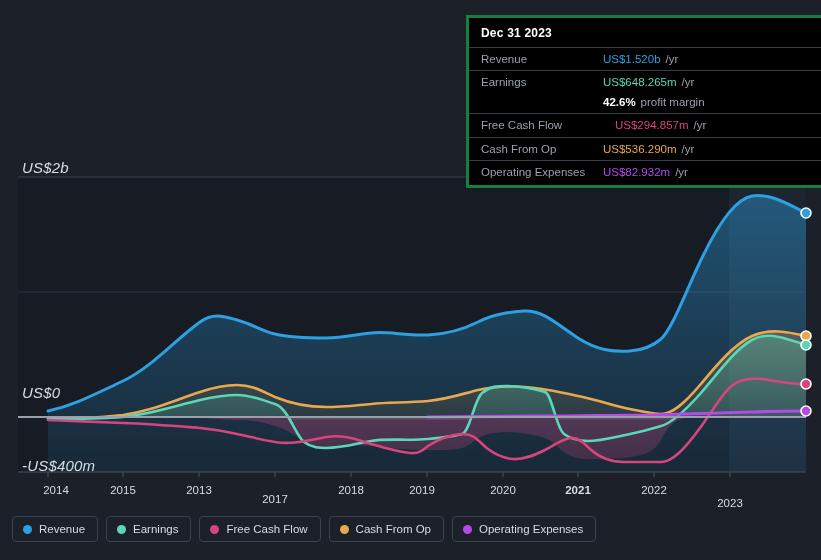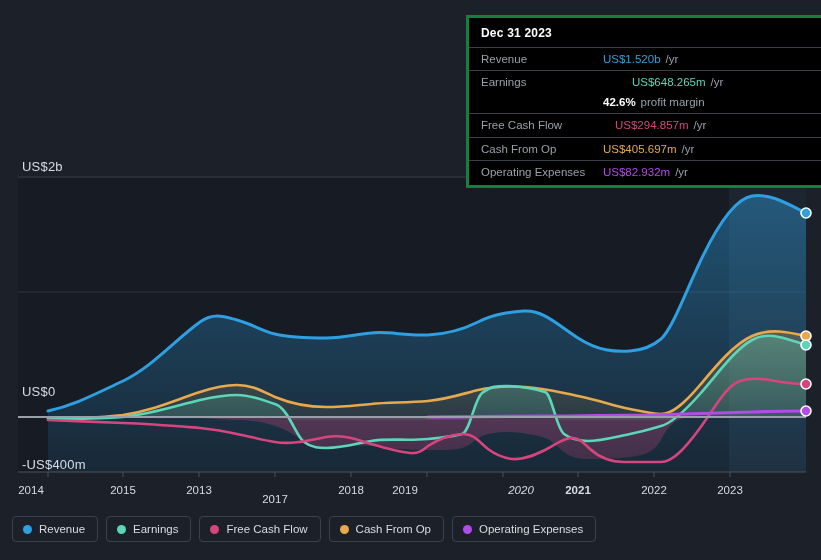--- a/index.html
+++ b/index.html
@@ -20,23 +20,24 @@
     position: absolute;
     left: 0; top: 0;
     width: 821px; height: 500px;
   }
   #plot-svg { display: block; }
 
   
   .y-label {
     position: absolute;
     color: #d8dce3;
-    font-size: 13px;
+    font-size: 15px;
     letter-spacing: .2px;
     white-space: nowrap;
+    font-style: italic;
   }
   #y-top   { left: 22px; top: 159px; }
   #y-zero  { left: 22px; top: 384px; }
   #y-bot   { left: 22px; top: 457px; }
 
   .x-label {
     position: absolute;
     top: 484px;
     color: #d8dce3;
     font-size: 11.5px;
@@ -351,54 +352,54 @@
         <line x1="730" y1="472" x2="730" y2="477"></line>
       </g>
     </svg>
   </div>
 
   <div class="y-label" id="y-top">US$2b</div>
   <div class="y-label" id="y-zero">US$0</div>
   <div class="y-label" id="y-bot">-US$400m</div>
 
   <div id="x-axis-labels">
-      <div class="x-label" style="left: 31px;">2014</div>
+      <div class="x-label" style="left: 56px;">2014</div>
       <div class="x-label" style="left: 123px;">2015</div>
       <div class="x-label" style="left: 199px;">2013</div>
       <div class="x-label" style="left: 275px; margin-top: 9px;">2017</div>
       <div class="x-label" style="left: 351px;">2018</div>
-      <div class="x-label" style="left: 405px; text-align: center;">2019</div>
-      <div class="x-label" style="left: 521px; font-style: italic;">2020</div>
+      <div class="x-label" style="left: 422px; text-align: center;">2019</div>
+      <div class="x-label" style="left: 503px;">2020</div>
       <div class="x-label" style="left: 578px; font-weight: bold;">2021</div>
       <div class="x-label" style="left: 654px;">2022</div>
-      <div class="x-label" style="left: 730px;">2023</div>
+      <div class="x-label" style="left: 730px; margin-top: 13px;">2023</div>
     </div>
 
   <div id="tooltip">
     <div id="tooltip-date">Dec 31 2023</div>
     <div id="tooltip-rows">
         <div class="tt-row">
           <span class="tt-label">Revenue</span>
           <span><span class="tt-val" style="color: rgb(46, 159, 224);">US$1.520b</span><span class="tt-unit">/yr</span></span>
         </div>
         <div class="tt-row">
           <span class="tt-label">Earnings</span>
-          <span><span class="tt-val" style="color: rgb(91, 214, 184); margin-left: 29px;">US$648.265m</span><span class="tt-unit">/yr</span></span>
+          <span><span class="tt-val" style="color: rgb(91, 214, 184);">US$648.265m</span><span class="tt-unit">/yr</span></span>
         </div>
         <div class="tt-row noline">
           <span class="tt-label"></span>
           <span><span class="tt-val tt-sub" style="color: rgb(255, 255, 255);">42.6%</span><span class="tt-subtext">profit margin</span></span>
         </div>
         <div class="tt-row">
           <span class="tt-label">Free Cash Flow</span>
           <span><span class="tt-val" style="color: rgb(214, 69, 126); margin-left: 12px;">US$294.857m</span><span class="tt-unit">/yr</span></span>
         </div>
         <div class="tt-row">
           <span class="tt-label">Cash From Op</span>
-          <span><span class="tt-val" style="color: rgb(232, 169, 78);">US$405.697m</span><span class="tt-unit">/yr</span></span>
+          <span><span class="tt-val" style="color: rgb(232, 169, 78);">US$536.290m</span><span class="tt-unit">/yr</span></span>
         </div>
         <div class="tt-row">
           <span class="tt-label">Operating Expenses</span>
           <span><span class="tt-val" style="color: rgb(178, 75, 232);">US$82.932m</span><span class="tt-unit">/yr</span></span>
         </div>
       </div>
   </div>
 
   <div id="legend">
       <div class="legend-item">

